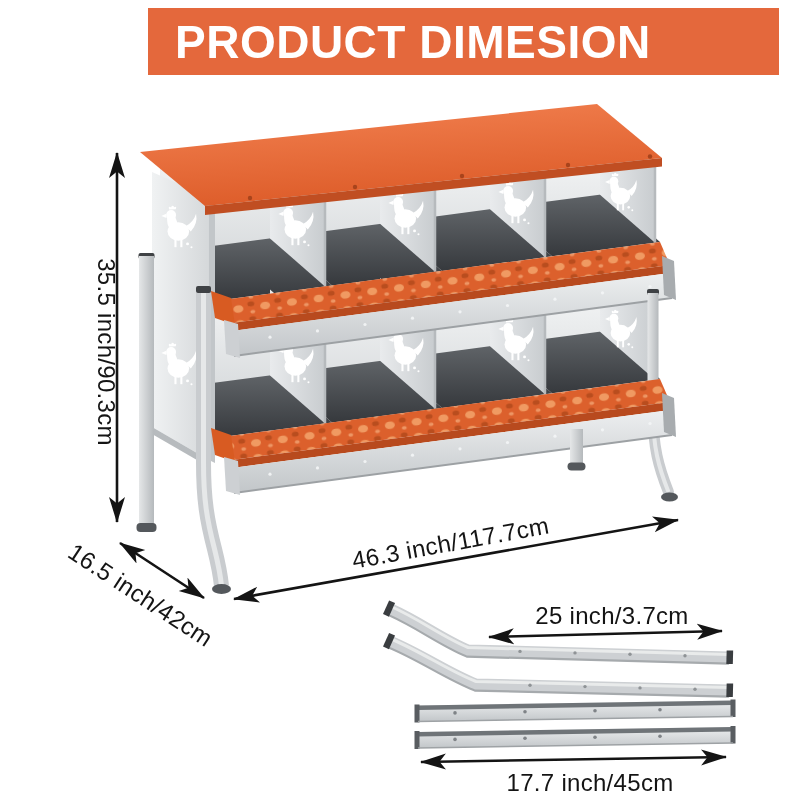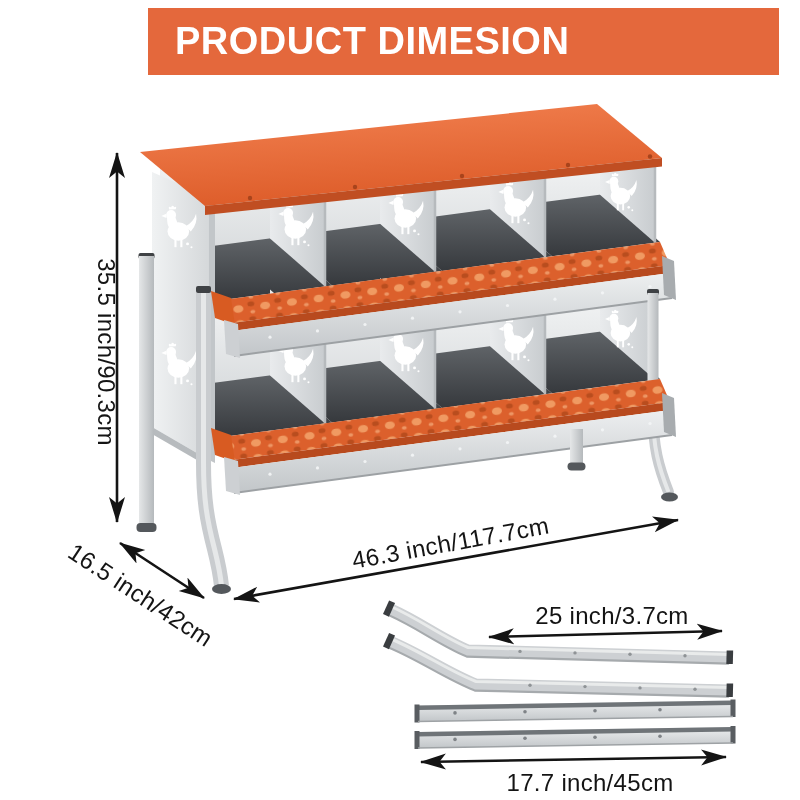--- a/index.html
+++ b/index.html
@@ -1,19 +1,19 @@
 <!DOCTYPE html>
 <html><head>
 <meta charset="utf-8">
 <style>
   html,body{margin:0;padding:0;background:#ffffff;}
   body{width:800px;height:800px;overflow:hidden;font-family:"Liberation Sans",sans-serif;}
   .stage{position:relative;width:800px;height:800px;background:#ffffff;}
   .banner{position:absolute;left:148px;top:8px;width:631px;height:67px;background:#E4683C;display:flex;align-items:center;}
-  .banner h1{margin:0;padding-left:27px;font-size:38px;font-weight:bold;color:#ffffff;letter-spacing:.5px;font-family:"Liberation Sans",sans-serif;}
+  .banner h1{margin:0;padding-left:27px;font-size:46px;font-weight:bold;color:#ffffff;letter-spacing:.5px;font-family:"Liberation Sans",sans-serif;}
   svg.illu{position:absolute;left:0;top:0;}
   .dimtext{font-family:"Liberation Sans",sans-serif;font-size:24px;fill:#141414;letter-spacing:.3px;}
   .dimline{stroke:#141414;stroke-width:2.6;fill:none;}
 </style>
 </head>
 <body>
 
 <div class="stage">
 
   <header class="banner">

